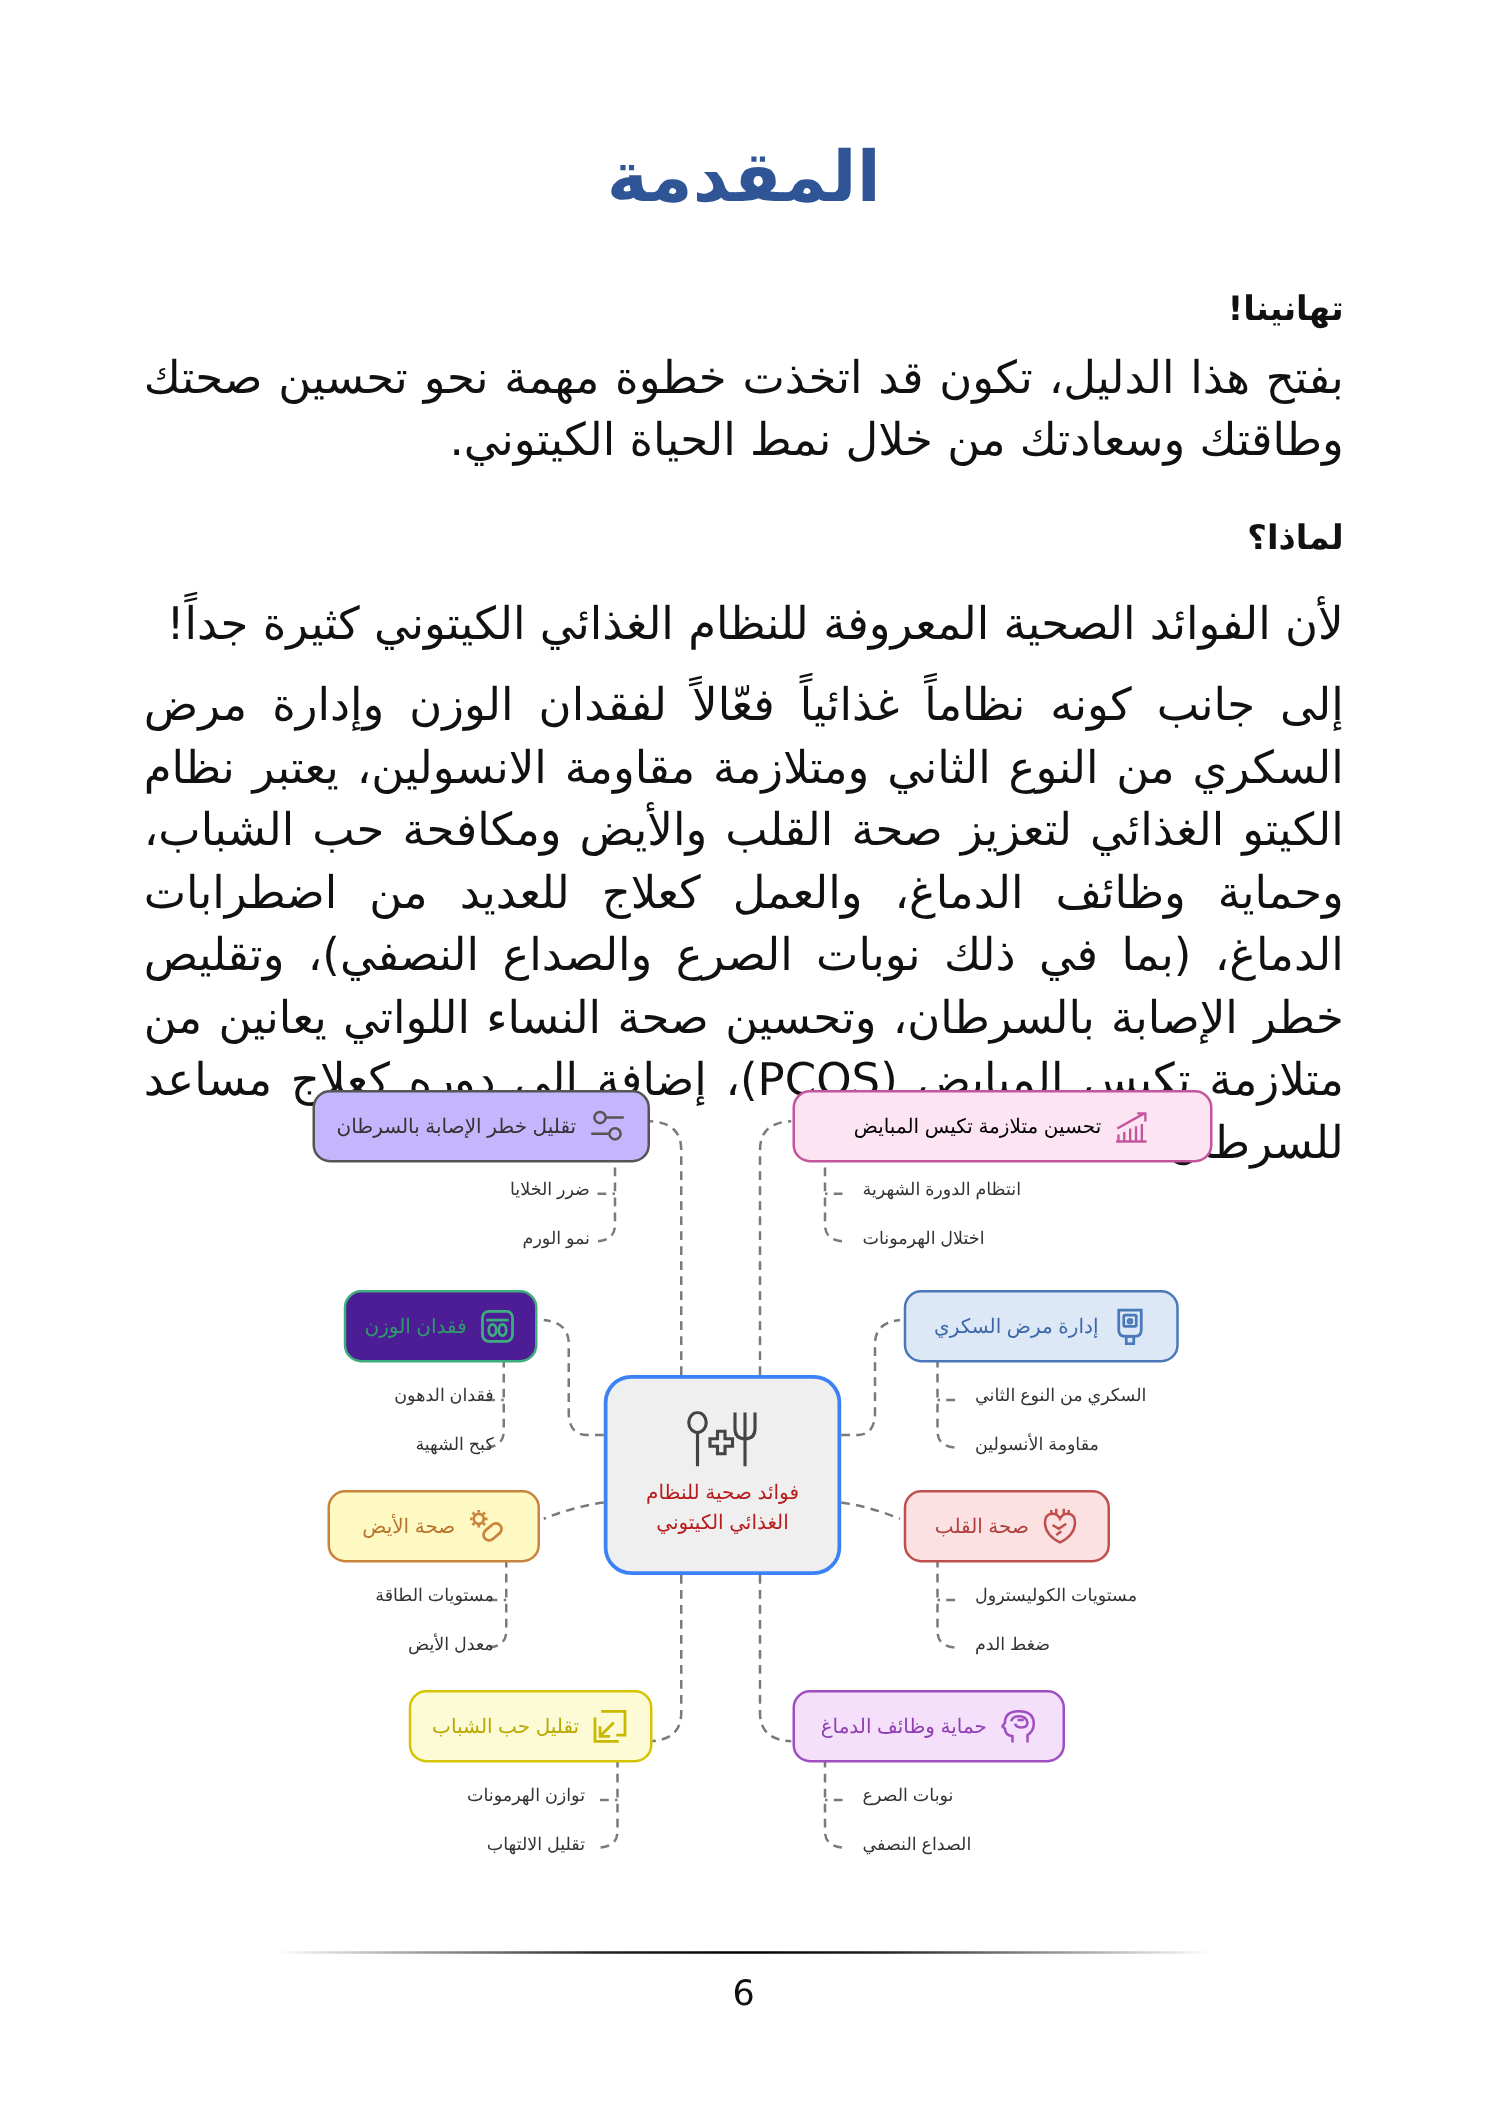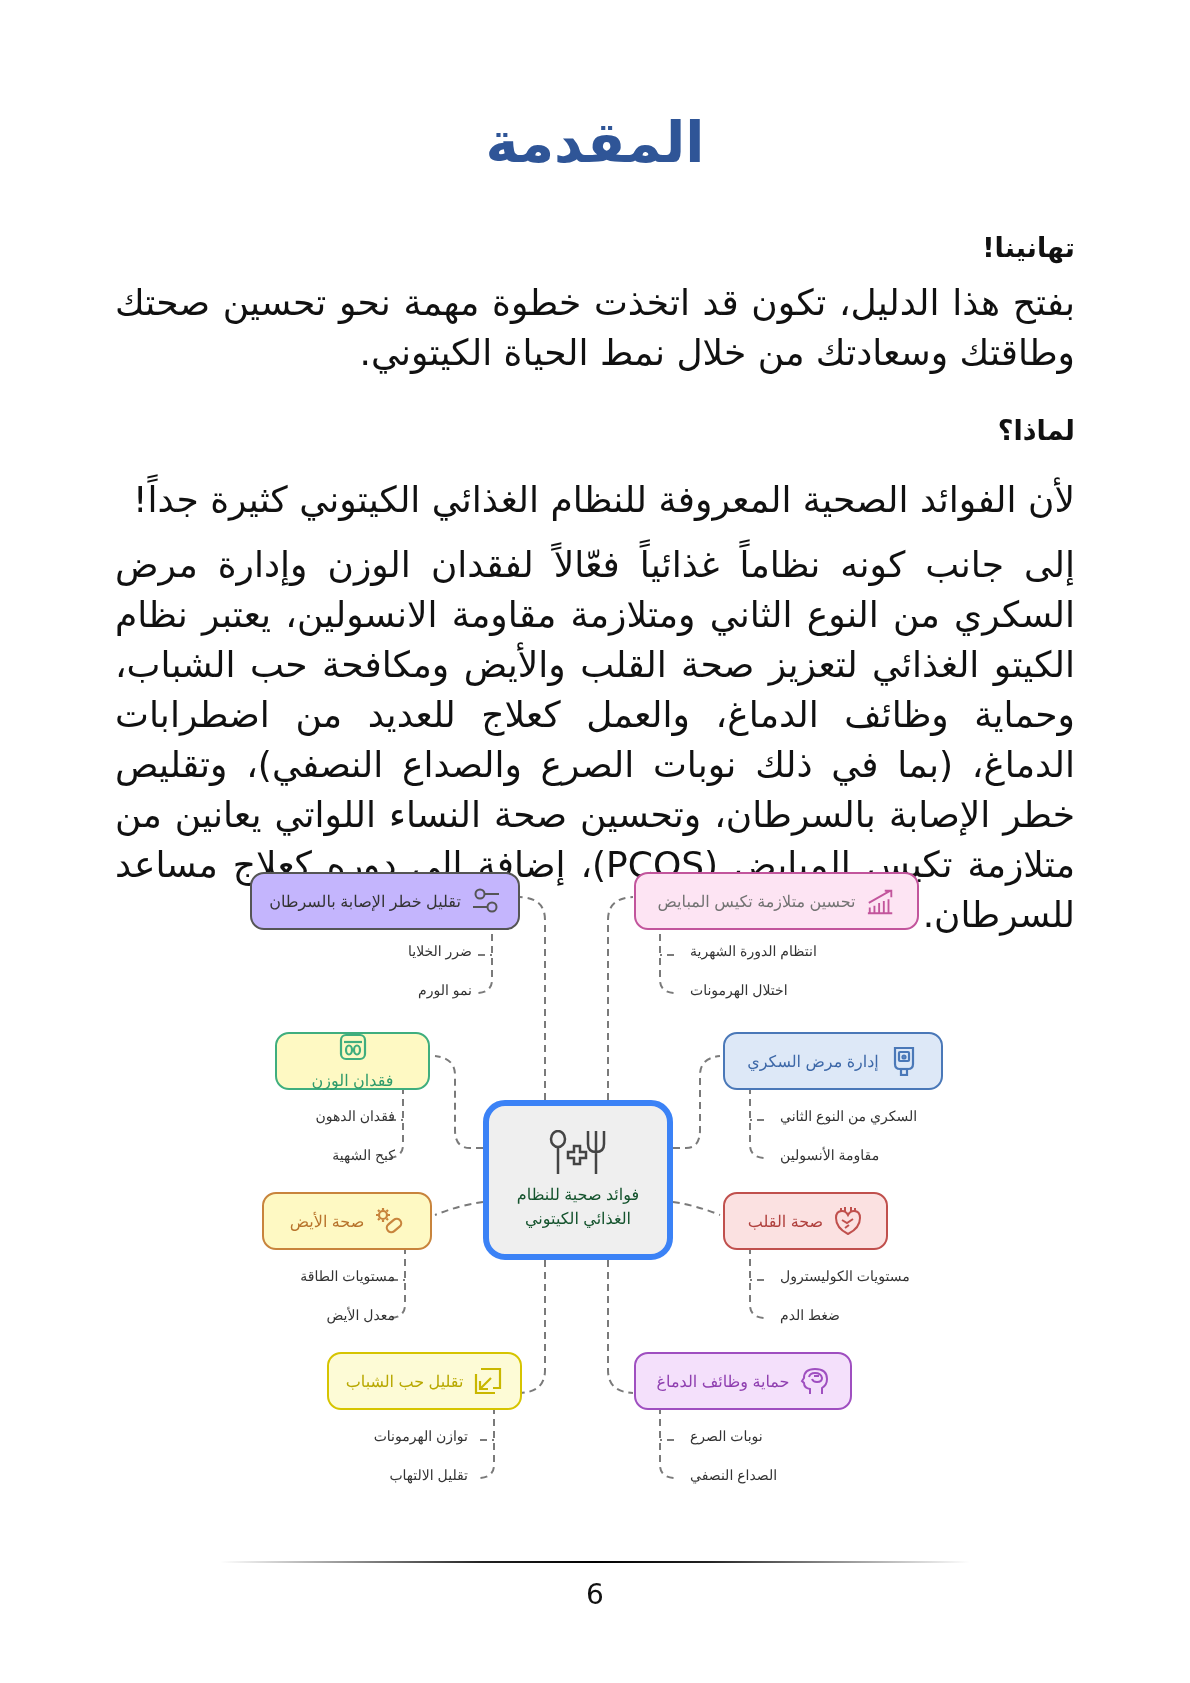--- a/index.html
+++ b/index.html
@@ -4,21 +4,21 @@
   <style>
     html, body { margin: 0; padding: 0; background: #ffffff; }
     body { width: 1190px; height: 1683px; position: relative; overflow: hidden; font-family: "DejaVu Sans", sans-serif; color: #111; }
     .page { position: absolute; inset: 0; }
     .title { position: absolute; top: 110px; left: 0; width: 1190px; text-align: center; font-size: 56px; font-weight: bold; color: #2f5597; direction: rtl; }
     .body-text { position: absolute; left: 115px; width: 960px; direction: rtl; text-align: justify; font-size: 36px; line-height: 50px; }
     .heading { position: absolute; left: 115px; width: 960px; direction: rtl; text-align: right; font-size: 27px; font-weight: bold; }
     .node { position: absolute; box-sizing: border-box; border: 2.5px solid; border-radius: 14px; display: flex; align-items: center; justify-content: center; gap: 10px; direction: rtl; font-family: "Liberation Sans", sans-serif; font-size: 16px; }
     .node .ico { width: 30px; height: 30px; display: inline-flex; align-items: center; justify-content: center; }
     .sub { position: absolute; direction: rtl; font-family: "Liberation Sans", sans-serif; font-size: 14px; color: #333; white-space: nowrap; }
-    .center { position: absolute; left: 483px; top: 1100px; width: 190px; height: 160px; box-sizing: border-box; border: 6px solid #3b82f6; border-radius: 22px; background: #efefef; display: flex; flex-direction: column; align-items: center; justify-content: center; direction: rtl; font-family: "Liberation Sans", sans-serif; font-size: 16px; color: #14532d; text-align: center; line-height: 24px; }
+    .center { position: absolute; left: 483px; top: 1100px; width: 190px; height: 160px; box-sizing: border-box; border: 3px solid #3b82f6; border-radius: 22px; background: #efefef; display: flex; flex-direction: column; align-items: center; justify-content: center; direction: rtl; font-family: "Liberation Sans", sans-serif; font-size: 16px; color: #b91c1c; text-align: center; line-height: 24px; }
     svg.connectors { position: absolute; left: 0; top: 0; width: 1190px; height: 1683px; pointer-events: none; }
     .rule { position: absolute; left: 220px; top: 1561px; width: 750px; height: 2px; background: linear-gradient(to right, rgba(0,0,0,0), #222 35%, #000 50%, #222 65%, rgba(0,0,0,0)); }
     .page-number { position: absolute; top: 1578px; left: 0; width: 1190px; text-align: center; font-size: 28px; color: #111; }
   </style>
 </head>
 <body>
 
 <div class="page">
 
   <div class="title">المقدمة</div>
@@ -78,33 +78,33 @@
           <line x1="14" y1="6" x2="28" y2="6"></line>
           <circle cx="21" cy="19" r="4.5"></circle>
           <line x1="2" y1="19" x2="16" y2="19"></line>
         </svg>
     </span>
     <span>تقليل خطر الإصابة بالسرطان</span>
   </div>
   <div class="sub" style="right:718px; top:943px;">ضرر الخلايا</div>
   <div class="sub" style="right:718px; top:982px;">نمو الورم</div>
 
-  <div class="node" style="left:634px; top:872px; width:285px; height:58px; border-color:#c2559c; background:#fde4f3; color:#737373;align-items:center;">
+  <div class="node" style="left:634px; top:872px; width:336px; height:58px; border-color:#c2559c; background:#fde4f3; color:#000000;align-items:center;">
     <span class="ico">
       <svg width="32" height="28" viewBox="0 0 32 28" fill="none" stroke="#c2559c" stroke-width="2">
           <path d="M3 16 L 26 3 M20 3 H 27 V 10"></path>
           <path d="M4 27 V 21 M9 27 V 19 M14 27 V 16 M19 27 V 14 M24 27 V 12 M2 27 H 28"></path>
         </svg>
     </span>
     <span>تحسين متلازمة تكيس المبايض</span>
   </div>
   <div class="sub" style="left:690px; top:943px;">انتظام الدورة الشهرية</div>
   <div class="sub" style="left:690px; top:982px;">اختلال الهرمونات</div>
 
-  <div class="node" style="left:275px; top:1032px; width:155px; height:58px; border-color:#3fae7e; background:#fef9c3; color:#2f9a6a;flex-direction:column;">
+  <div class="node" style="left:275px; top:1032px; width:155px; height:58px; border-color:#3fae7e; background:#4c1d95; color:#2f9a6a;">
     <span class="ico">
       <svg width="28" height="28" viewBox="0 0 28 28" fill="none" stroke="#3fae7e" stroke-width="2.2">
           <rect x="2" y="2" width="24" height="24" rx="5"></rect>
           <path d="M5 9 H 23"></path>
           <ellipse cx="10" cy="17" rx="3" ry="4.5"></ellipse>
           <ellipse cx="18" cy="17" rx="3" ry="4.5"></ellipse>
         </svg>
     </span>
     <span>فقدان الوزن</span>
   </div>

